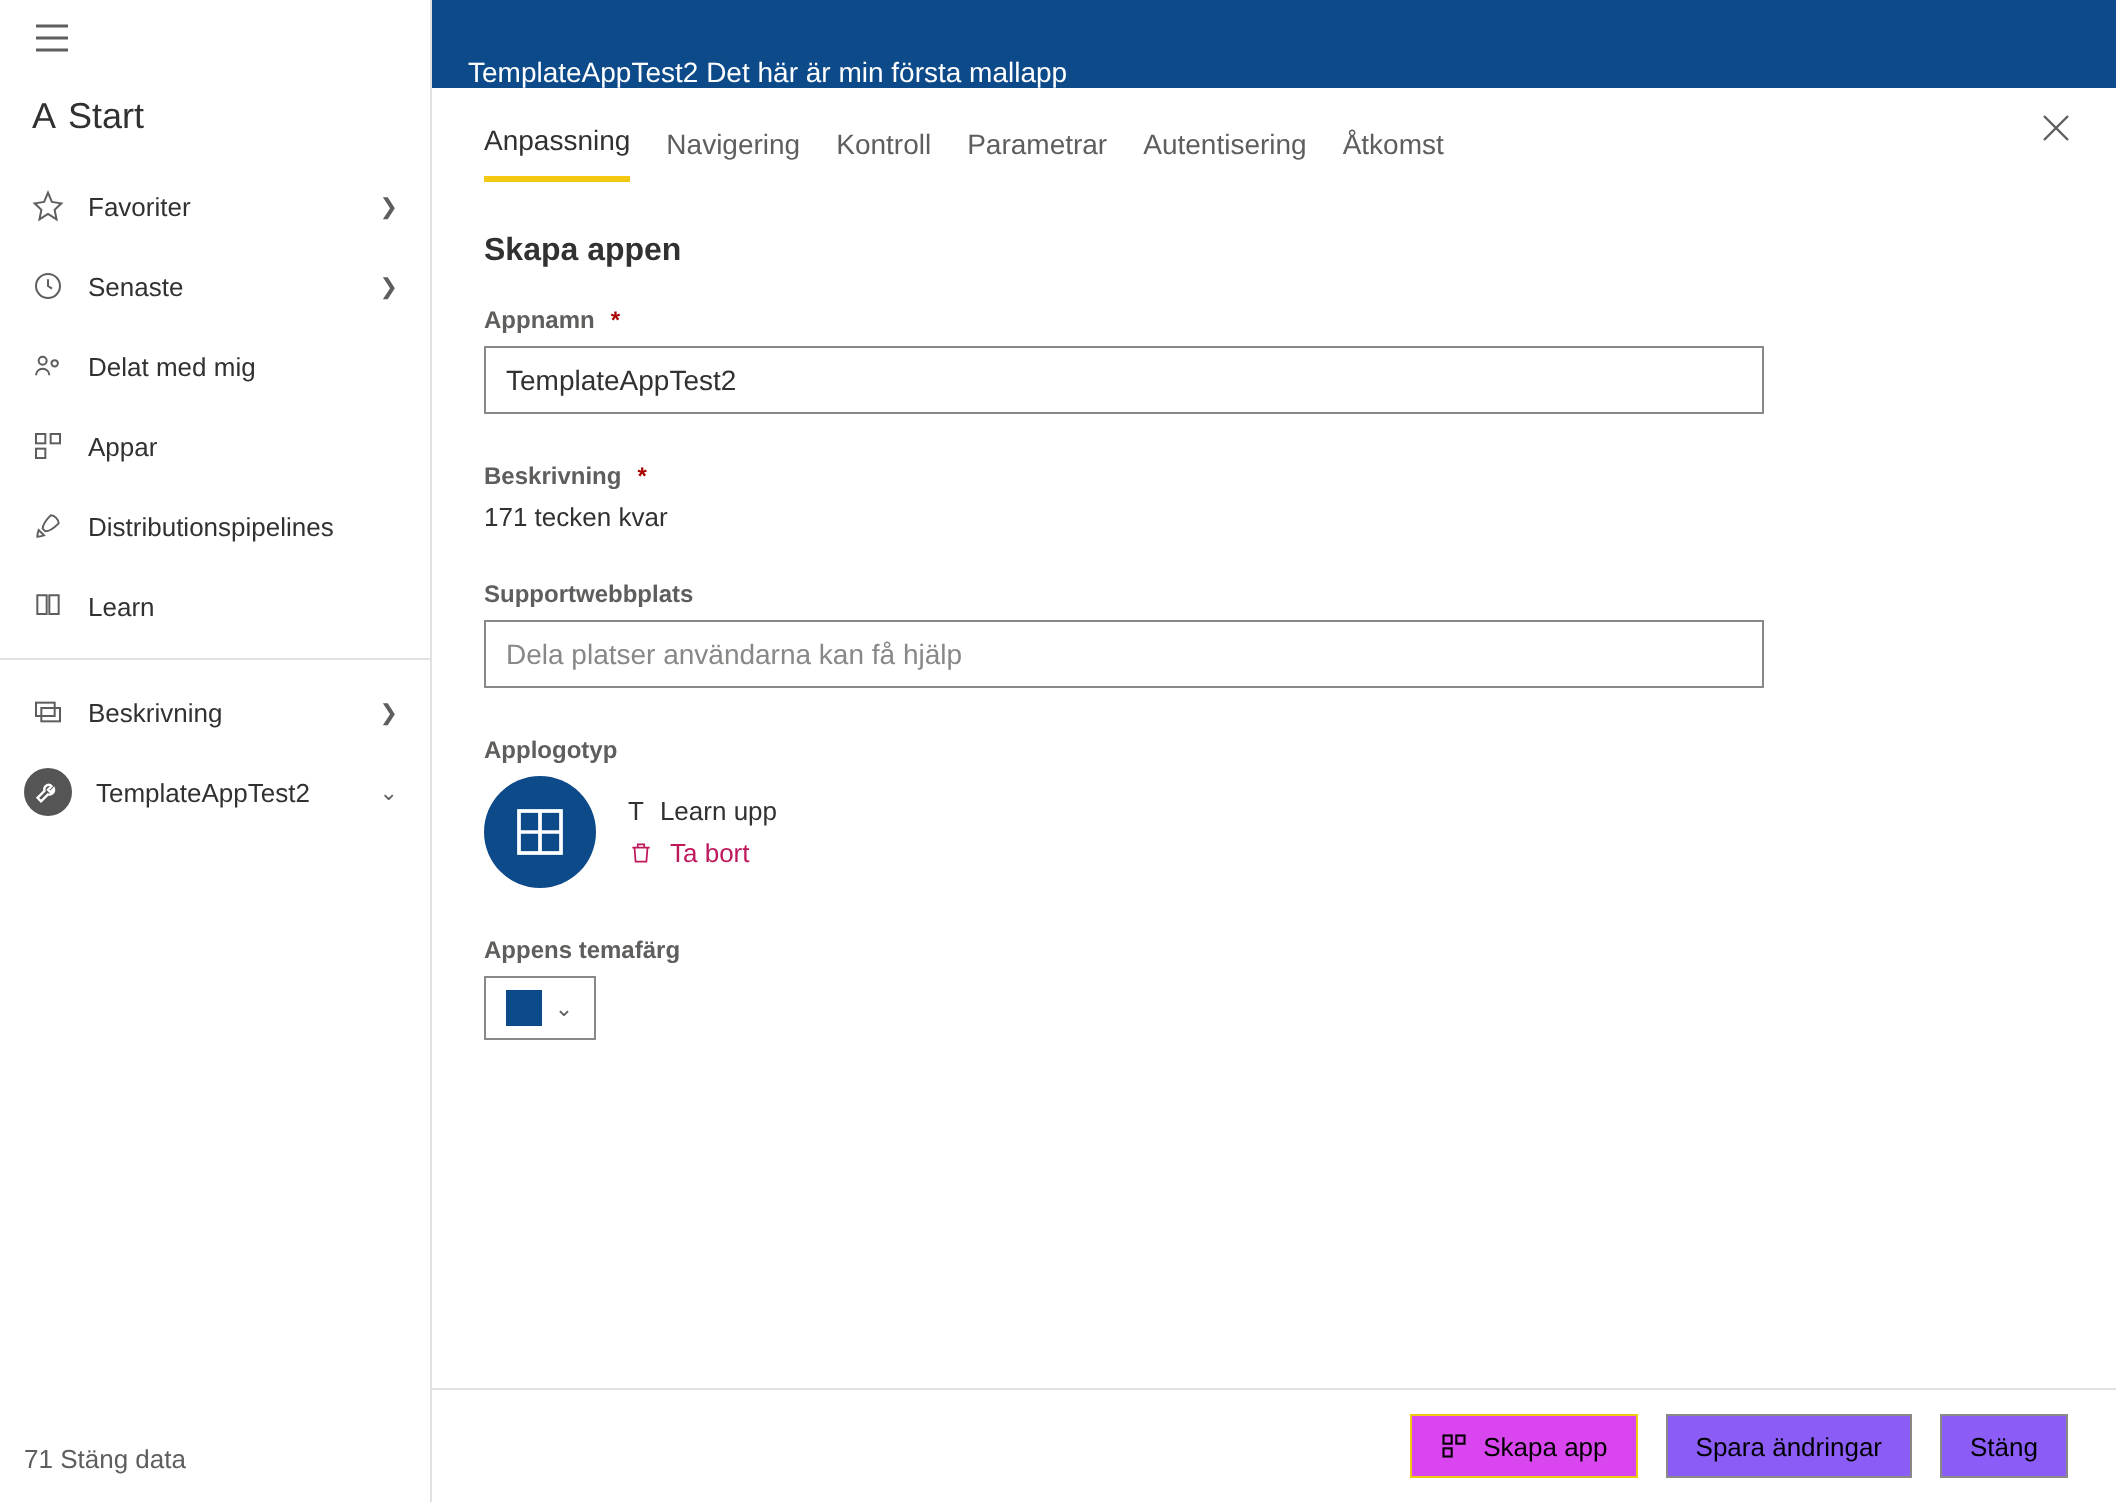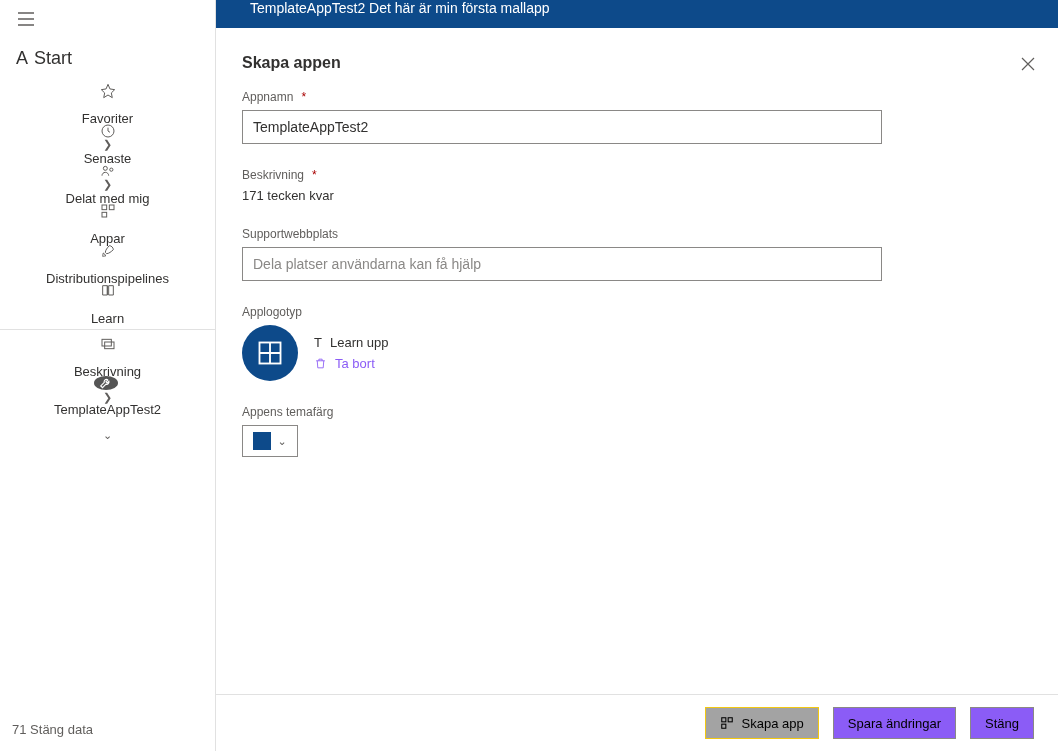--- a/index.html
+++ b/index.html
@@ -41,21 +41,20 @@
   .nav { display: flex; flex-direction: column; }
   .nav-item {
     display: flex;
     align-items: center;
     height: 40px;
     padding: 0 16px 0 16px;
     color: #323130;
     cursor: pointer;
     gap: 12px;
     position: relative;
-    flex-direction: column;
   }
   .nav-item .iw { width: 16px; display: inline-flex; justify-content: center; color: #605e5c; }
   .nav-item .label { flex: 1; }
   .nav-item .chev { color: #605e5c; font-size: 11px; }
   .divider { height: 1px; background: #e1e1e1; margin: 6px 0; }
   .ws-chip {
     width: 24px; height: 24px; border-radius: 50%;
     background: #555; display: inline-flex; align-items: center; justify-content: center;
     margin-left: -4px;
   }
@@ -64,24 +63,24 @@
     margin-top: auto;
     padding: 10px 12px 14px 12px;
     color: #605e5c;
     font-size: 13px;
   }
   
   .main { flex: 1; display: flex; flex-direction: column; position: relative; }
   .header-bar {
     background: #0d4a8a;
     color: #fff;
-    height: 28px;
-    display: flex;
-    align-items: flex-start;
-    padding-left: 34px;
+    height: 44px;
+    display: flex;
+    align-items: flex-end;
+    padding-left: 18px;
     font-size: 14px;
   }
   .tabs {
     display: flex;
     align-items: flex-end;
     padding: 18px 26px 0 26px;
     gap: 18px;
     font-size: 14px;
     color: #605e5c;
     border-bottom: 1px solid #fff;
@@ -95,42 +94,42 @@
     color: #605e5c;
     cursor: pointer;
   }
   .form-area {
     padding: 26px 30px 0 26px;
     flex: 1;
     overflow: auto;
   }
   .section-title { font-size: 16px; margin-bottom: 18px; color: #323130; }
   .field { margin-bottom: 24px; max-width: 640px; }
-  .field-label { font-size: 12px; color: #605e5c; margin-bottom: 6px; display: flex; gap: 8px; }
+  .field-label { font-size: 12px; color: #605e5c; margin-bottom: 6px; display: flex; gap: 8px; font-weight: bold; }
   .req { color: #a80000; }
   input.txt, textarea.txt, input.txt-ph {
     width: 100%;
     border: 1px solid #8a8886;
     font-family: inherit;
     font-size: 14px;
     padding: 8px 10px;
     color: #323130;
     background: #fff;
   }
   textarea.txt { height: 94px; resize: none; }
   .char-counter { font-size: 13px; color: #323130; margin-top: 6px; max-width: 640px; }
   input.txt-ph::placeholder { color: #8a8886; }
   .logo-row { display: flex; align-items: center; gap: 16px; margin-top: 4px; }
   .logo-circle {
     width: 56px; height: 56px; border-radius: 50%;
     background: #0d4a8a; display: flex; align-items: center; justify-content: center;
   }
   .logo-actions { display: flex; flex-direction: column; gap: 6px; font-size: 13px; }
   .logo-actions .row { display: flex; align-items: center; gap: 8px; }
-  .logo-actions .muted { color: #8b5cf6; }
+  .logo-actions .muted { color: #be185d; }
   .color-picker {
     width: 56px; height: 32px; border: 1px solid #8a8886;
     display: flex; align-items: center; justify-content: center; gap: 6px;
     cursor: pointer;
   }
   .color-swatch { width: 18px; height: 18px; background: #0d4a8a; }
   
   .footer {
     border-top: 1px solid #e1e1e1;
     display: flex;
@@ -144,21 +143,21 @@
     padding: 0 14px;
     border: 1px solid #8a8886;
     background: #8b5cf6;
     font-family: inherit;
     font-size: 13px;
     cursor: pointer;
     display: inline-flex;
     align-items: center;
     gap: 8px;
   }
-  .btn.primary { background: #a3a3a3; border-color: #f2c811; }
+  .btn.primary { background: #d946ef; border-color: #f2c811; }
 </style>
 </head>
 <body>
 
 <div class="layout">
 
   <aside class="sidebar">
     <div class="hamburger">
       <svg width="16" height="14" viewBox="0 0 16 14">
           <path d="M0 1h16M0 7h16M0 13h16" stroke="currentColor" stroke-width="1.4"></path>
@@ -249,20 +248,28 @@
       <span>71</span>
       <span>Stäng data</span>
     </div>
   </aside>
 
   <main class="main">
     <div class="header-bar">
       <span>TemplateAppTest2 Det här är min första mallapp</span>
     </div>
 
+    <div class="tabs">
+      <div class="tab active">Anpassning</div>
+      <div class="tab">Navigering</div>
+      <div class="tab">Kontroll</div>
+      <div class="tab">Parametrar</div>
+      <div class="tab">Autentisering</div>
+      <div class="tab">Åtkomst</div>
+    </div>
 
     <div class="close-x">
       <svg width="16" height="16" viewBox="0 0 16 16" stroke="currentColor" stroke-width="1.2">
           <path d="M2 2l12 12M14 2L2 14"></path>
         </svg>
     </div>
 
     <div class="form-area">
       <h2 class="section-title">Skapa appen</h2>
 

